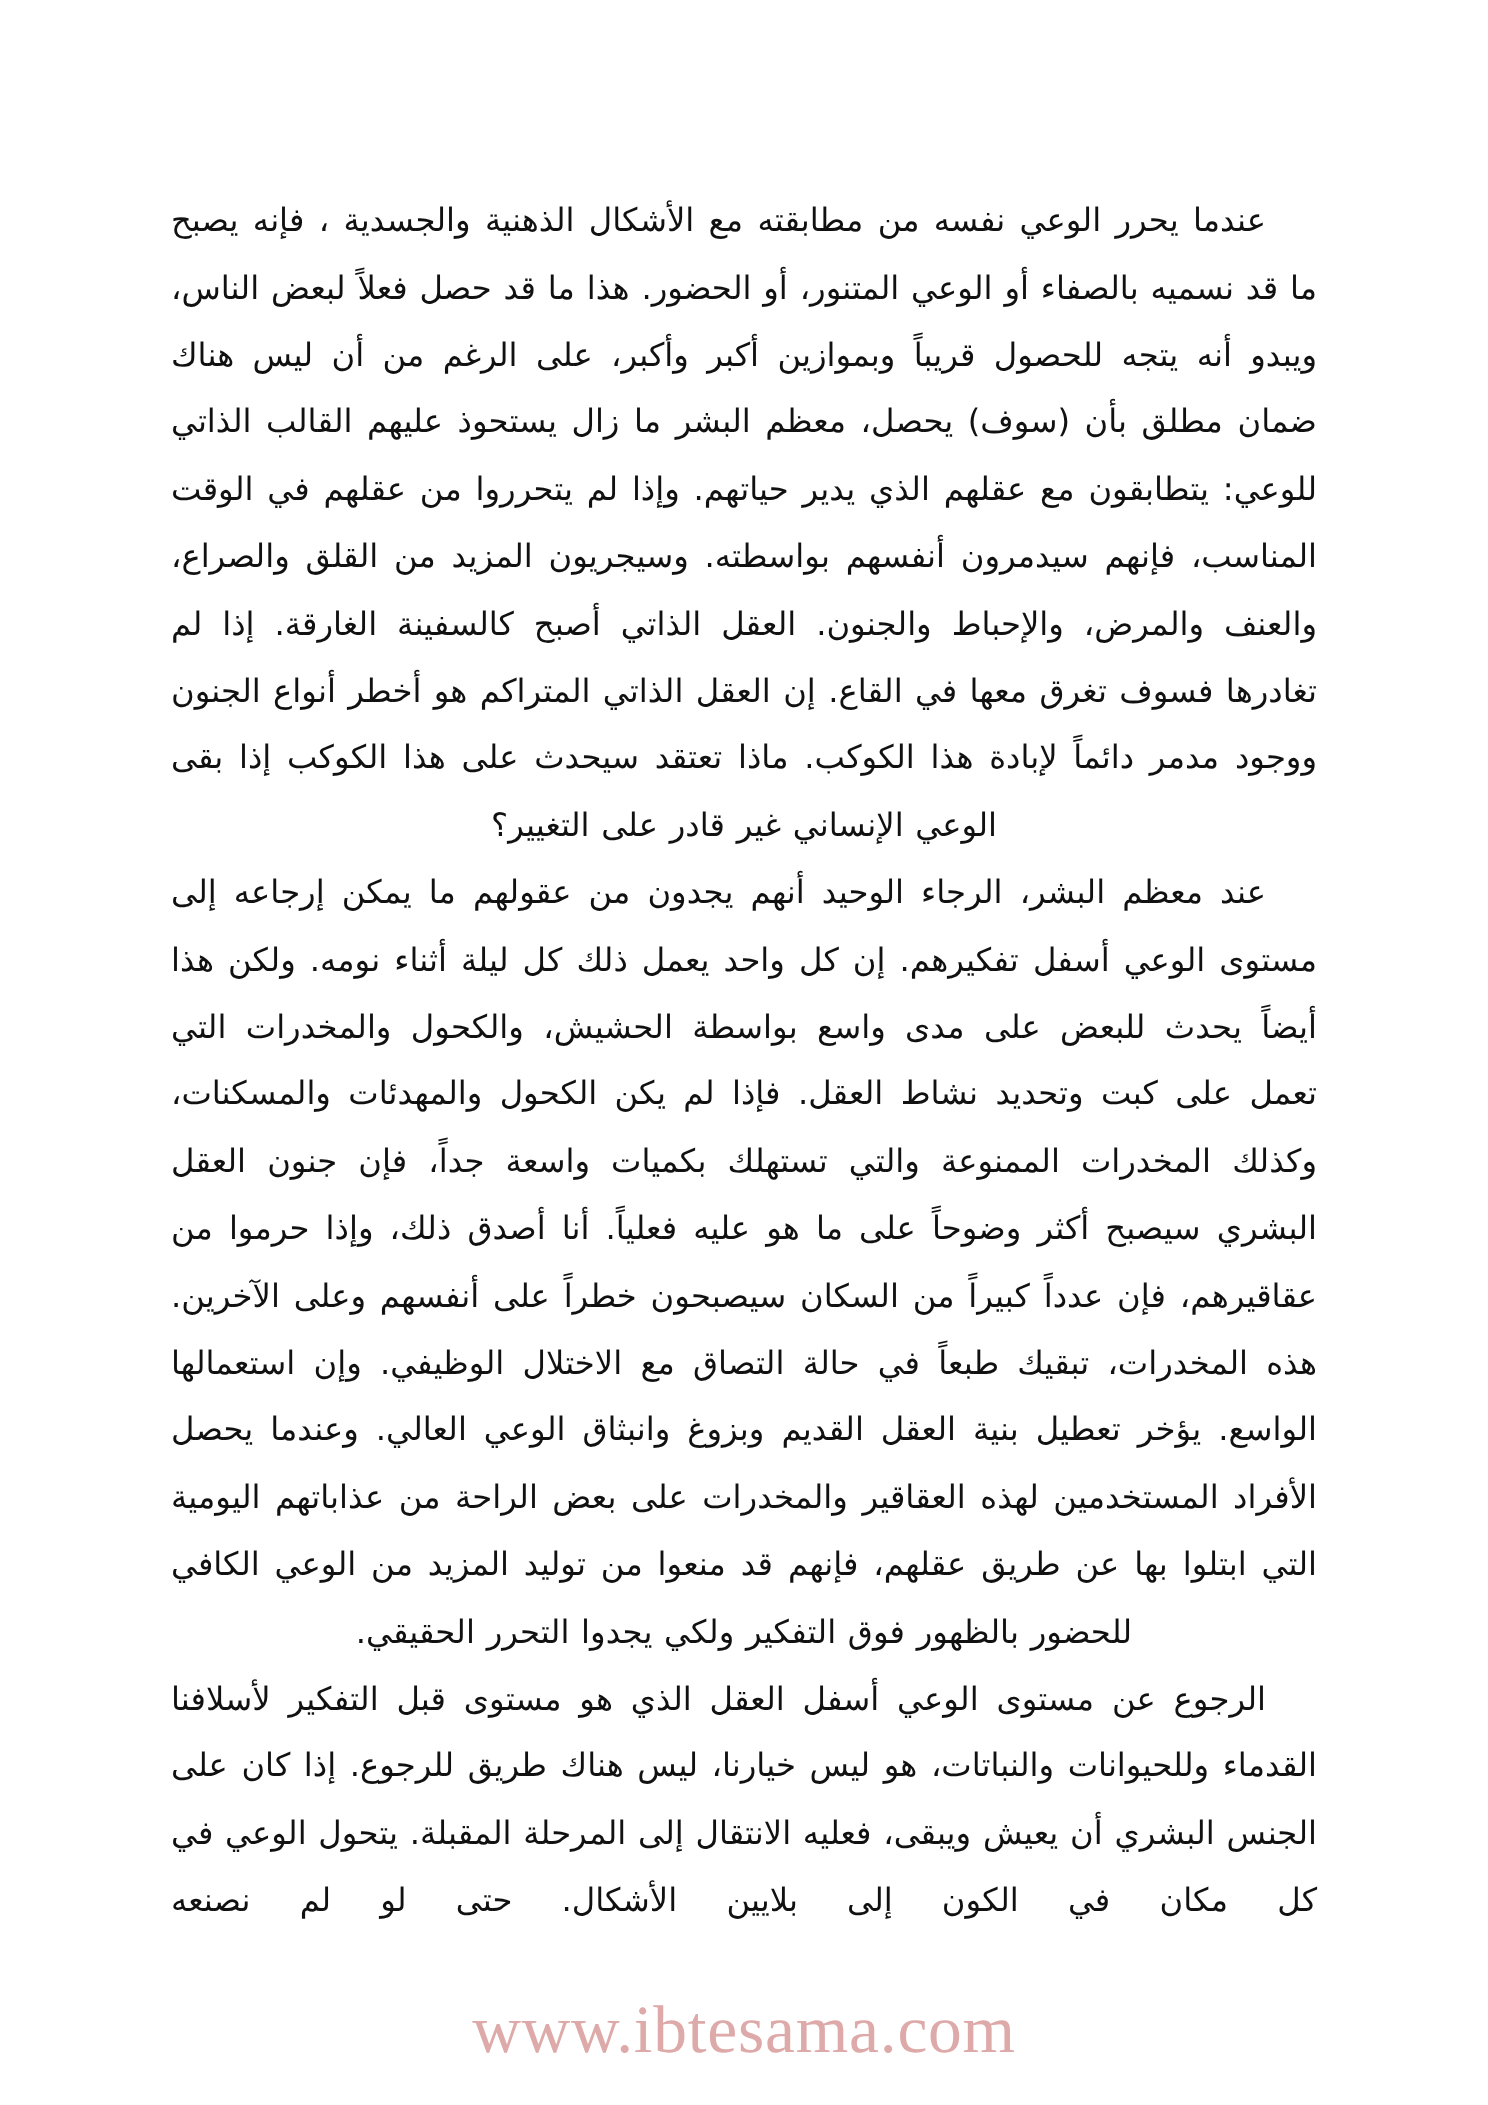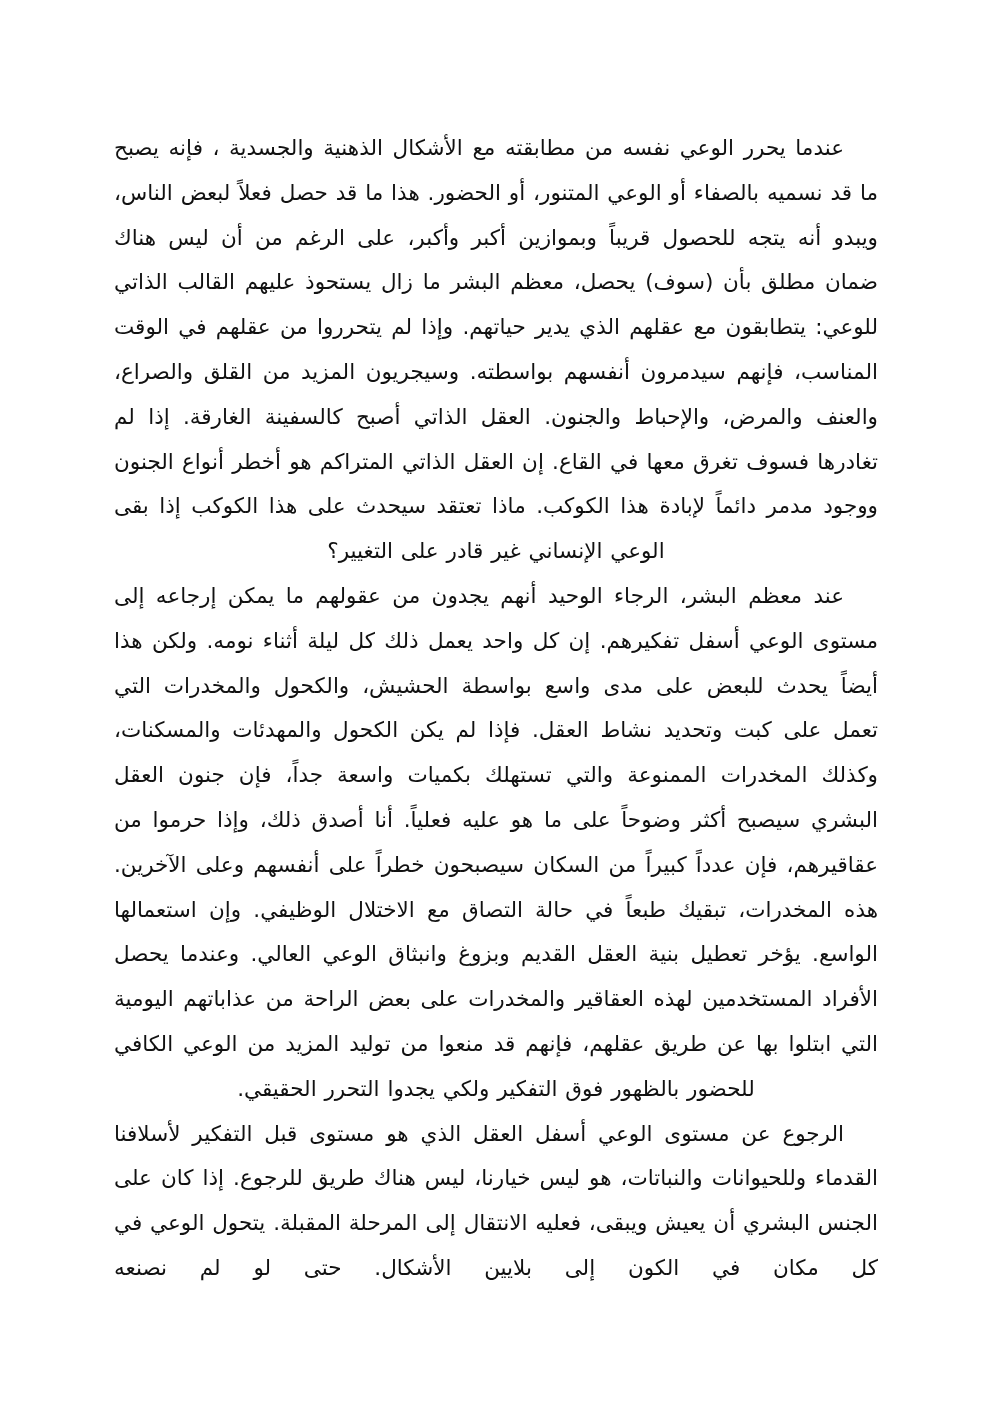--- a/index.html
+++ b/index.html
@@ -87,14 +87,15 @@
 
 <div class="page">
 
   <div class="text-block">
     <p class="para tail-center">عندما يحرر الوعي نفسه من مطابقته مع الأشكال الذهنية والجسدية ، فإنه يصبح ما قد نسميه بالصفاء أو الوعي المتنور، أو الحضور. هذا ما قد حصل فعلاً لبعض الناس، ويبدو أنه يتجه للحصول قريباً وبموازين أكبر وأكبر، على الرغم من أن ليس هناك ضمان مطلق بأن (سوف) يحصل، معظم البشر ما زال يستحوذ عليهم القالب الذاتي للوعي: يتطابقون مع عقلهم الذي يدير حياتهم. وإذا لم يتحرروا من عقلهم في الوقت المناسب، فإنهم سيدمرون أنفسهم بواسطته. وسيجريون المزيد من القلق والصراع، والعنف والمرض، والإحباط والجنون. العقل الذاتي أصبح كالسفينة الغارقة. إذا لم تغادرها فسوف تغرق معها في القاع. إن العقل الذاتي المتراكم هو أخطر أنواع الجنون ووجود مدمر دائماً لإبادة هذا الكوكب. ماذا تعتقد سيحدث على هذا الكوكب إذا بقى الوعي الإنساني غير قادر على التغيير؟</p>
     <p class="para tail-center">عند معظم البشر، الرجاء الوحيد أنهم يجدون من عقولهم ما يمكن إرجاعه إلى مستوى الوعي أسفل تفكيرهم. إن كل واحد يعمل ذلك كل ليلة أثناء نومه. ولكن هذا أيضاً يحدث للبعض على مدى واسع بواسطة الحشيش، والكحول والمخدرات التي تعمل على كبت وتحديد نشاط العقل. فإذا لم يكن الكحول والمهدئات والمسكنات، وكذلك المخدرات الممنوعة والتي تستهلك بكميات واسعة جداً، فإن جنون العقل البشري سيصبح أكثر وضوحاً على ما هو عليه فعلياً. أنا أصدق ذلك، وإذا حرموا من عقاقيرهم، فإن عدداً كبيراً من السكان سيصبحون خطراً على أنفسهم وعلى الآخرين. هذه المخدرات، تبقيك طبعاً في حالة التصاق مع الاختلال الوظيفي. وإن استعمالها الواسع. يؤخر تعطيل بنية العقل القديم وبزوغ وانبثاق الوعي العالي. وعندما يحصل الأفراد المستخدمين لهذه العقاقير والمخدرات على بعض الراحة من عذاباتهم اليومية التي ابتلوا بها عن طريق عقلهم، فإنهم قد منعوا من توليد المزيد من الوعي الكافي للحضور بالظهور فوق التفكير ولكي يجدوا التحرر الحقيقي.</p>
     <p class="para">الرجوع عن مستوى الوعي أسفل العقل الذي هو مستوى قبل التفكير لأسلافنا القدماء وللحيوانات والنباتات، هو ليس خيارنا، ليس هناك طريق للرجوع. إذا كان على الجنس البشري أن يعيش ويبقى، فعليه الانتقال إلى المرحلة المقبلة. يتحول الوعي في كل مكان في الكون إلى بلايين الأشكال. حتى لو لم نصنعه</p>
   </div>
 
 
+  <div class="watermark">www.ibtesama.com</div>
 
 </div>
 
 </body></html>

